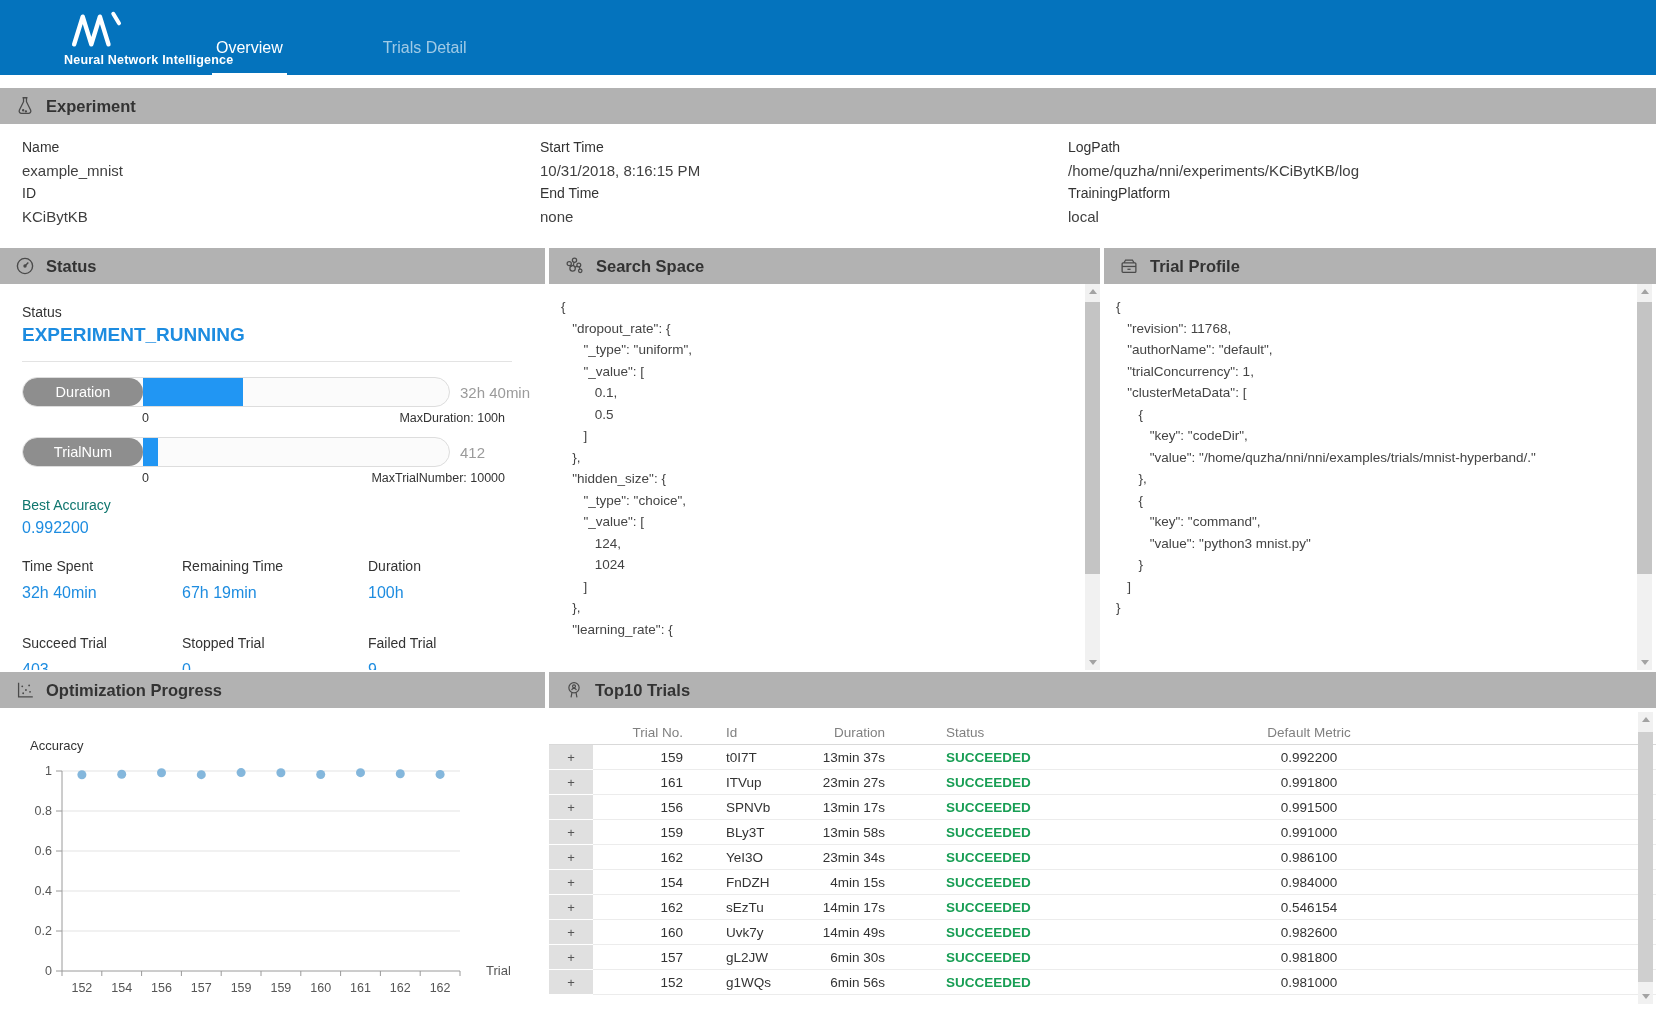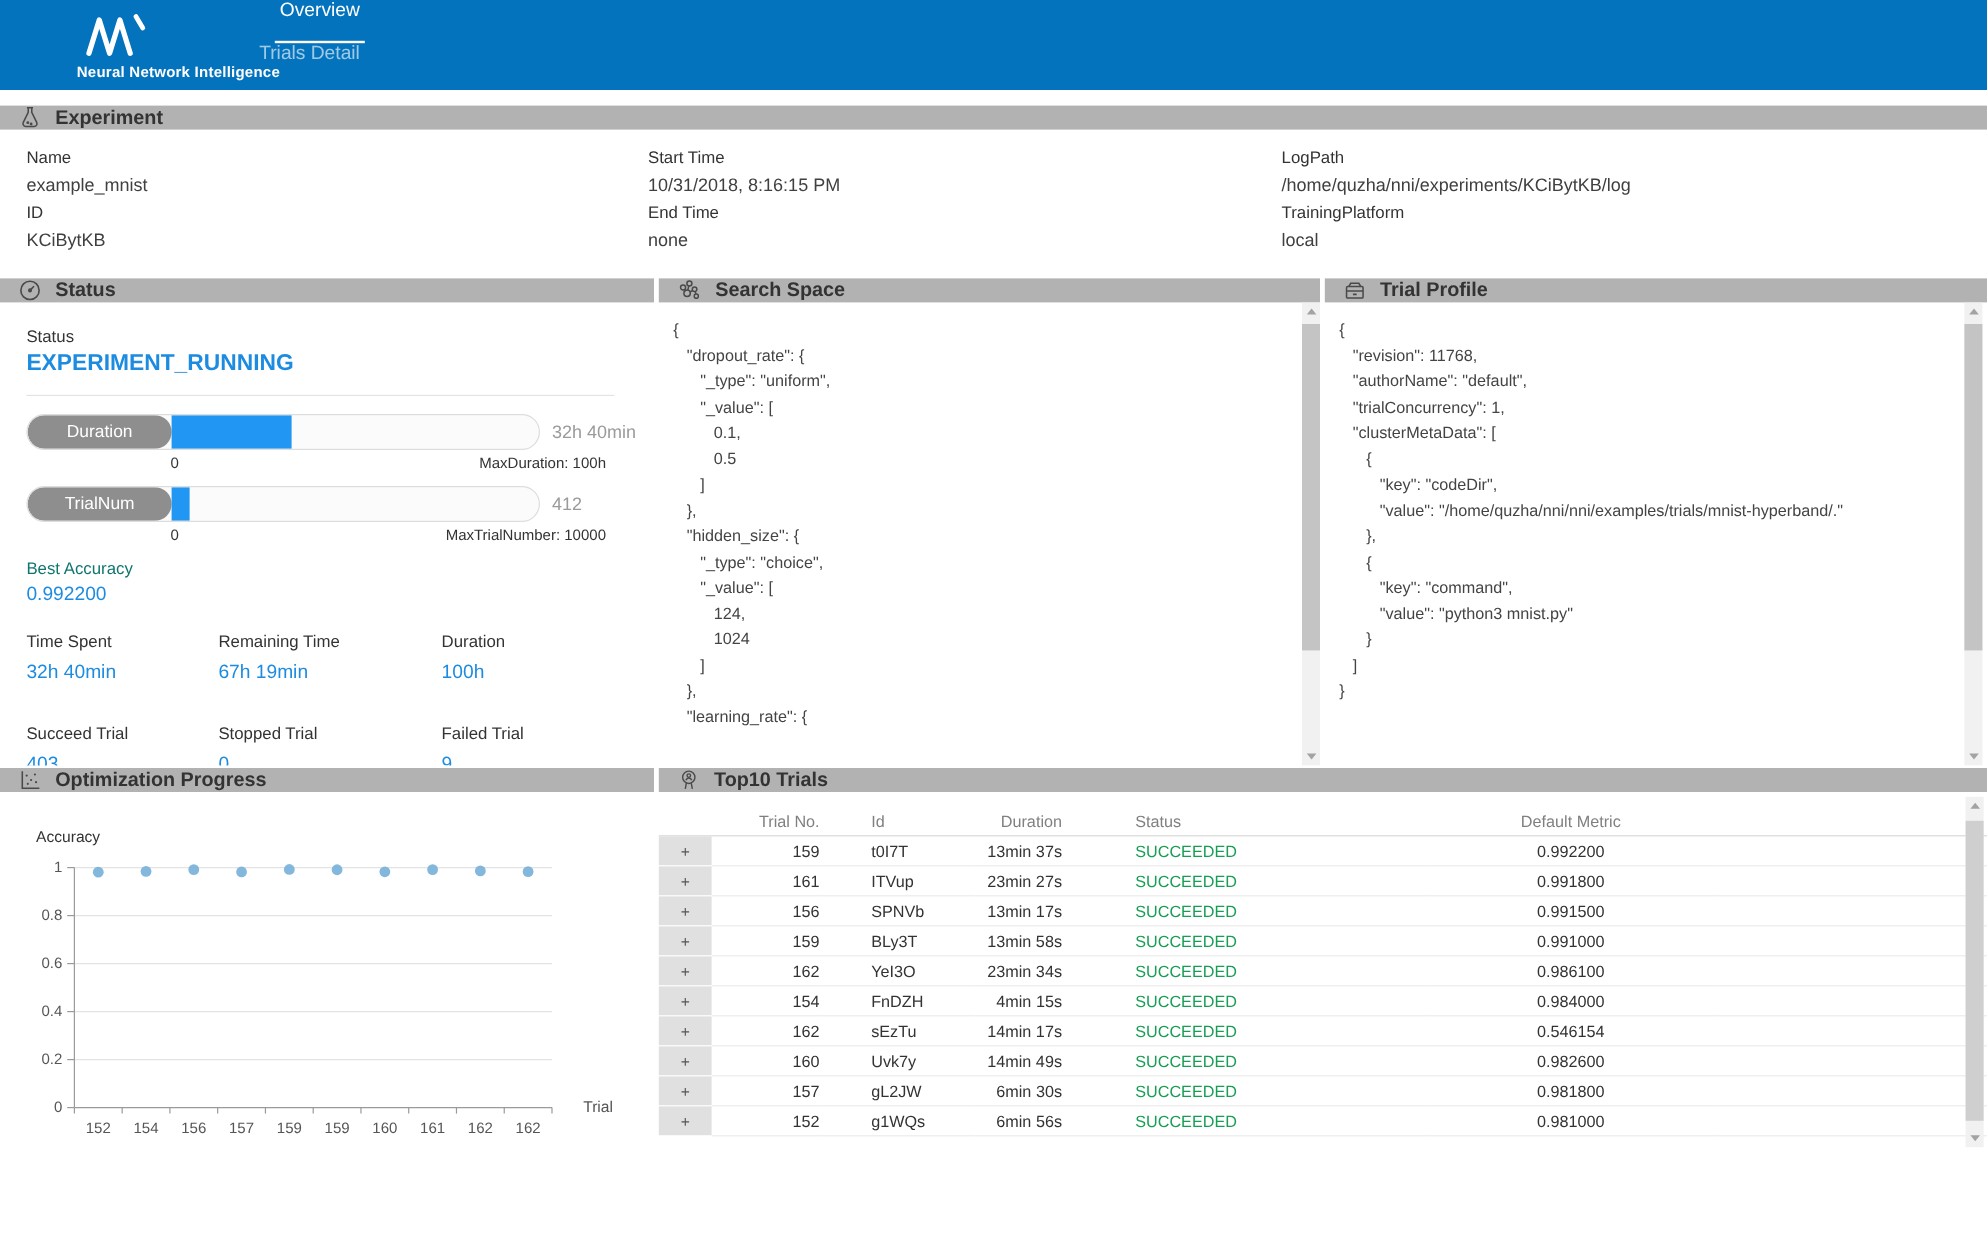--- a/index.html
+++ b/index.html
@@ -5,25 +5,25 @@
   * { margin:0; padding:0; box-sizing:border-box; }
   body {
     width:1656px; height:1030px; overflow:hidden; background:#fff;
     font-family:"Liberation Sans","DejaVu Sans",sans-serif; color:#333;
     position:relative;
   }
   
   .topbar { height:75px; background:var(--header-blue,#0473BD); display:flex; align-items:center; }
   .brand { width:212px; padding-left:64px; display:flex; flex-direction:column; align-items:flex-start; }
   .brand-title { color:#fff; font-size:12.5px; font-weight:700; margin-top:2px; letter-spacing:.2px; white-space:nowrap; }
-  .tabs { display:flex; align-items:flex-end; height:100%;flex-direction:column; }
+  .tabs { display:flex; align-items:flex-end; height:100%; }
   .tab { color:rgba(255,255,255,.62); font-size:16px; padding:0 4px 16px 4px; margin-right:92px; cursor:pointer; border-bottom:2px solid transparent; }
   .tab.active { color:#fff; border-bottom:2px solid #fff; }
   
-  .band { background:var(--band-gray,#B2B2B2); height:20px; display:flex; align-items:center; }
+  .band { background:var(--band-gray,#B2B2B2); height:36px; display:flex; align-items:center; }
   .band .bicon { margin:0 10px 0 14px; display:flex; }
   .band .btitle { font-size:16.5px; font-weight:700; color:#333; }
   
   .exp-band { margin-top:13px; }
   .exp-grid { display:grid; grid-template-columns:518px 528px auto; padding:12px 0 8px 22px; }
   .f-label { font-size:14px; color:#333; height:23px; line-height:23px; }
   .f-value { font-size:15px; color:#404040; height:23px; line-height:23px; }
   
   .mid-row { display:flex; margin-top:12px; }
   .panel-status { width:545px; }
@@ -67,21 +67,21 @@
   .thead { color:#808080; font-size:13px; border-bottom:1px solid #d9d9d9; }
   .td, .th { font-size:13.5px; height:25px; line-height:25px; }
   .td { border-bottom:1px solid #ececec; }
   .c1 { text-align:right; }
   .c2 { padding-left:43px; }
   .c3 { text-align:right; }
   .c4 { padding-left:61px; }
   .c5 { text-align:center; }
   .texpand { height:24px; margin-bottom:1px; background:#e0e0e0; display:flex; align-items:center; justify-content:center; cursor:pointer; }
   .plus { color:#555; font-size:13px; }
-  .cell-status { font-weight:400; color:var(--green,#189E54); }
+  .cell-status { font-weight:700; color:var(--green,#189E54); }
   svg.icon { display:block; }
 </style>
 </head>
 <body>
 
 <div class="topbar">
   <div class="brand">
     <svg class="icon" width="68" height="42" viewBox="0 0 60 44">
       <polyline points="5,37 14,8 23,37 32,8 41,37" fill="none" stroke="#fff" stroke-width="4.6" stroke-linecap="round" stroke-linejoin="round"></polyline>
       <line x1="46" y1="5" x2="52" y2="15" stroke="#fff" stroke-width="4.2" stroke-linecap="round"></line>

